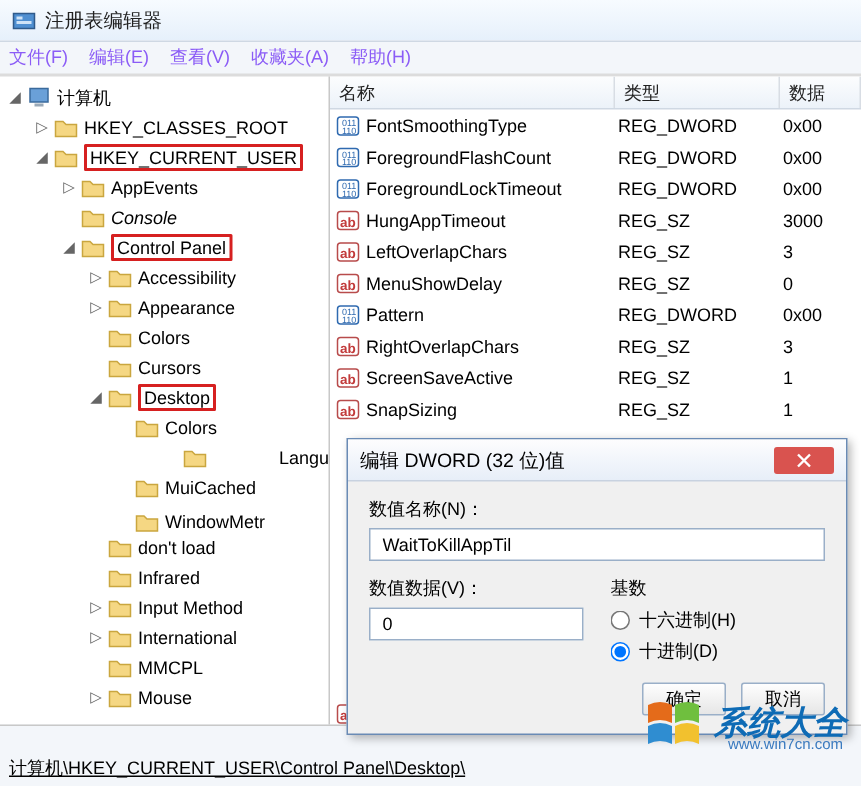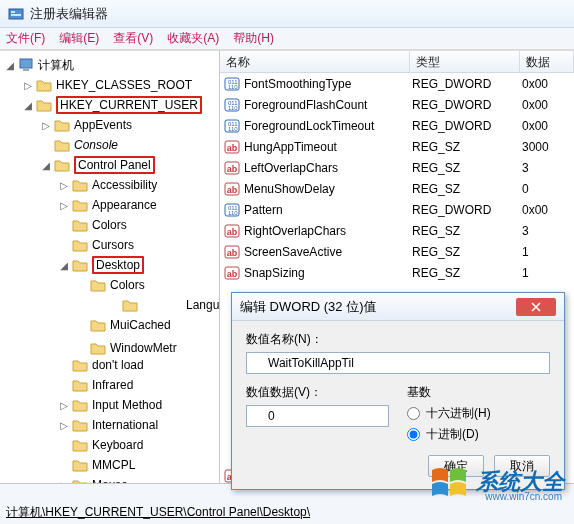--- a/index.html
+++ b/index.html
@@ -2,21 +2,21 @@
 <html><head>
 <meta charset="utf-8">
 <style>
 * { box-sizing: border-box; margin: 0; padding: 0; font-family: "Microsoft YaHei", "Segoe UI", Tahoma, sans-serif; }
 body { width: 574px; height: 524px; background: #fff; font-size: 12px; overflow: hidden; position: relative; }
 
 .titlebar { height: 28px; background: linear-gradient(#f7fbff,#e6f0fb); border-bottom: 1px solid #cfd8e3; display: flex; align-items: center; padding: 0 8px; }
 .titlebar .icon { width: 16px; height: 16px; margin-right: 6px; }
 .titlebar .txt { font-size: 13px; color: #222; }
 
-.menubar { height: 22px; background: #f3f6fa; border-bottom: 1px solid #dcdcdc; display: flex; align-items: center; padding: 0 6px; gap: 14px; color: #be185d; }
+.menubar { height: 22px; background: #f3f6fa; border-bottom: 1px solid #dcdcdc; display: flex; align-items: center; padding: 0 6px; gap: 14px; color: #8b5cf6; }
 .menubar span { cursor: default; }
 
 .client { display: flex; height: 438px; border-top: 1px solid #dcdcdc; }
 
 .tree-pane { width: 220px; border-right: 1px solid #c8c8c8; overflow-y: auto; overflow-x: hidden; padding: 4px 0; }
 .tree-item { display: flex; align-items: center; height: 20px; padding-right: 4px; white-space: nowrap; }
 .expander { width: 12px; display: inline-flex; justify-content: center; color: #666; font-size: 10px; }
 .folder { width: 16px; height: 14px; margin: 0 4px 0 2px; }
 .label { color: #000; }
 .hl { border: 2px solid #d62020; border-radius: 1px; padding: 0 2px; display: inline-block; }
@@ -36,21 +36,21 @@
 
 .statusbar { height: 22px; border-top: 1px solid #c8c8c8; padding: 20px 6px; background: #f3f6fa; position: absolute; left: 0; right: 0; bottom: 0; text-decoration: underline; }
 
 
 .dialog { position: absolute; left: 231px; top: 292px; width: 334px; background: #f0f0f0; border: 1px solid #6a8bb5; box-shadow: 2px 2px 6px rgba(0,0,0,.3); }
 .dlg-title { height: 28px; background: linear-gradient(#fdfdfe,#e7eef8); display: flex; align-items: center; padding: 0 8px; border-bottom: 1px solid #c8d2e0; }
 .dlg-title .txt { flex: 1; font-size: 13px; }
 .dlg-title .close { width: 40px; height: 18px; background: #d9534f; border-radius: 2px; display: flex; align-items: center; justify-content: center; color: #fff; font-size: 11px; }
 .dlg-body { padding: 10px 14px 12px; }
 .field-label { font-size: 12px; margin-bottom: 4px; }
-.field-input { width: 100%; height: 22px; border: 1px solid #9aafc8; background: #fff; padding: 2px 21px; margin-bottom: 10px; font-size: 12px; }
+.field-input { width: 100%; height: 22px; border: 1px solid #9aafc8; background: #fff; padding: 2px 8px; margin-bottom: 10px; font-size: 12px; }
 .dlg-row { display: flex; gap: 18px; }
 .dlg-col { flex: 1; }
 .radio-group { display: flex; flex-direction: column; gap: 4px; margin-top: 2px; }
 .radio-line { display: flex; align-items: center; gap: 6px; }
 .dlg-buttons { display: flex; justify-content: flex-end; gap: 10px; margin-top: 12px; }
 .dlg-btn { width: 56px; height: 22px; background: linear-gradient(#fefefe,#e6e6e6); border: 1px solid #9aafc8; border-radius: 2px; font-size: 12px; }
 
 .watermark { position: absolute; right: 10px; bottom: 24px; display: flex; align-items: center; gap: 6px; pointer-events: none; }
 .watermark .wintxt { font-size: 22px; font-weight: bold; color: #0e6bb5; font-style: italic; }
 .watermark .url { position: absolute; right: 2px; bottom: -2px; font-size: 10px; color: #3a7abf; }
@@ -247,29 +247,20 @@
           <span class="label">Input Method</span>
         </div>
         <div class="tree-item" style="padding-left: 58px;">
           <span class="expander">▷</span>
           <span class="folder">
             <svg width="16" height="14">
               <path d="M1 3 L6 3 L8 5 L15 5 L15 13 L1 13 Z" fill="#f5d783" stroke="#caa63f"></path>
             </svg>
           </span>
           <span class="label">International</span>
-        </div>
-        <div class="tree-item" style="padding-left: 58px;">
-          <span class="expander"></span>
-          <span class="folder">
-            <svg width="16" height="14">
-              <path d="M1 3 L6 3 L8 5 L15 5 L15 13 L1 13 Z" fill="#f5d783" stroke="#caa63f"></path>
-            </svg>
-          </span>
-          <span class="label">Keyboard</span>
         </div>
         <div class="tree-item" style="padding-left: 58px;">
           <span class="expander"></span>
           <span class="folder">
             <svg width="16" height="14">
               <path d="M1 3 L6 3 L8 5 L15 5 L15 13 L1 13 Z" fill="#f5d783" stroke="#caa63f"></path>
             </svg>
           </span>
           <span class="label">MMCPL</span>
         </div>

